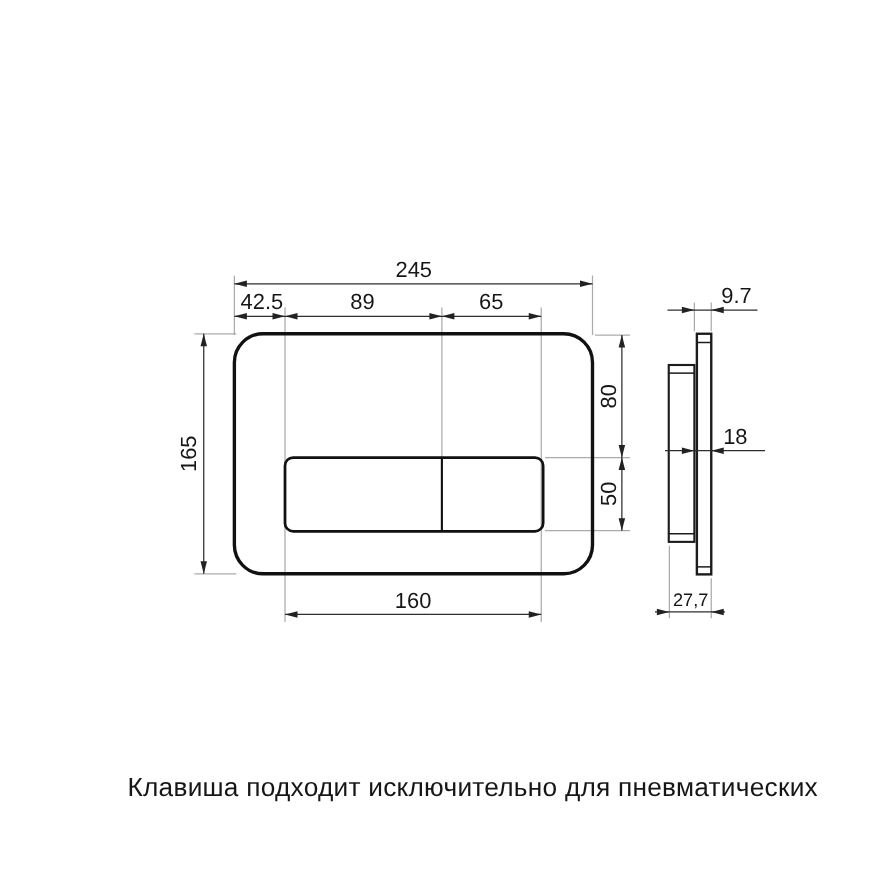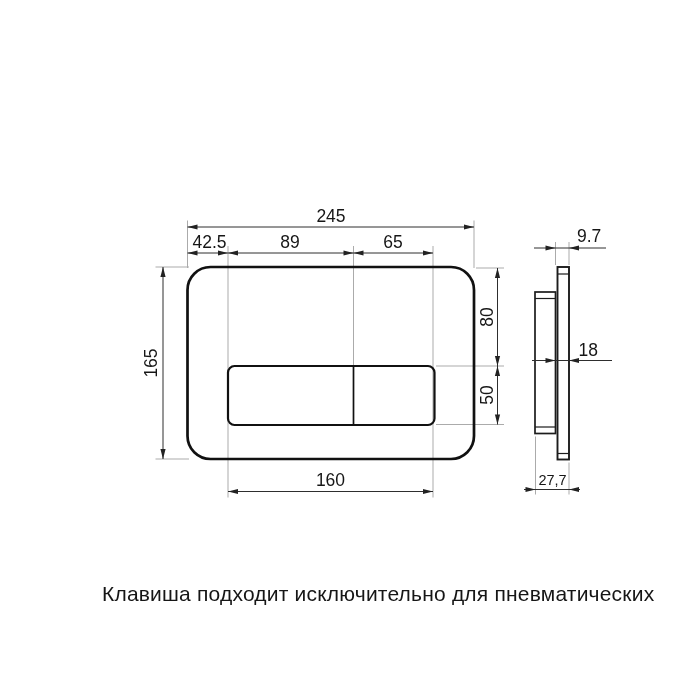--- a/index.html
+++ b/index.html
@@ -13,21 +13,21 @@
   .stage{position:absolute;left:0;top:0;width:584px;height:700px;margin-left:28px;}
   svg text{
     font-family:"Liberation Sans", sans-serif;
     font-size:17.5px;
     fill:#161616;
   }
   svg text.small{font-size:14.5px;}
   .caption{
     position:absolute;
     left:74px;
-    top:579px;
+    top:616px;
     width:560px;
     font-size:21px;
     line-height:29px;
     color:#161616;
     letter-spacing:0.2px;
   }
 </style>
 </head>
 <body>
 

